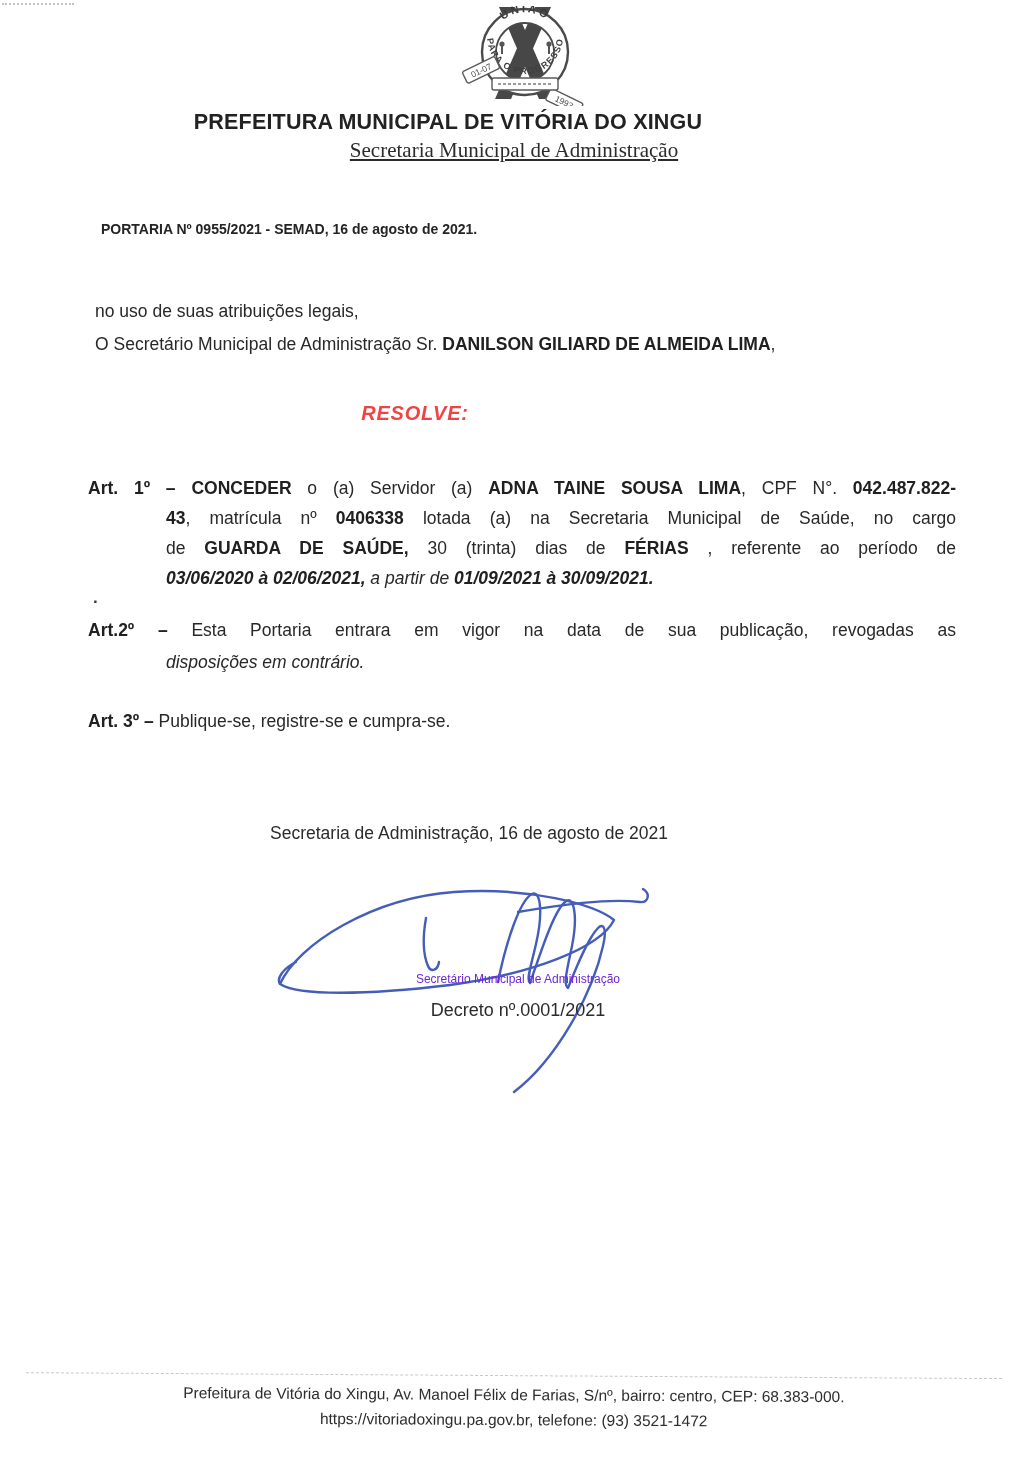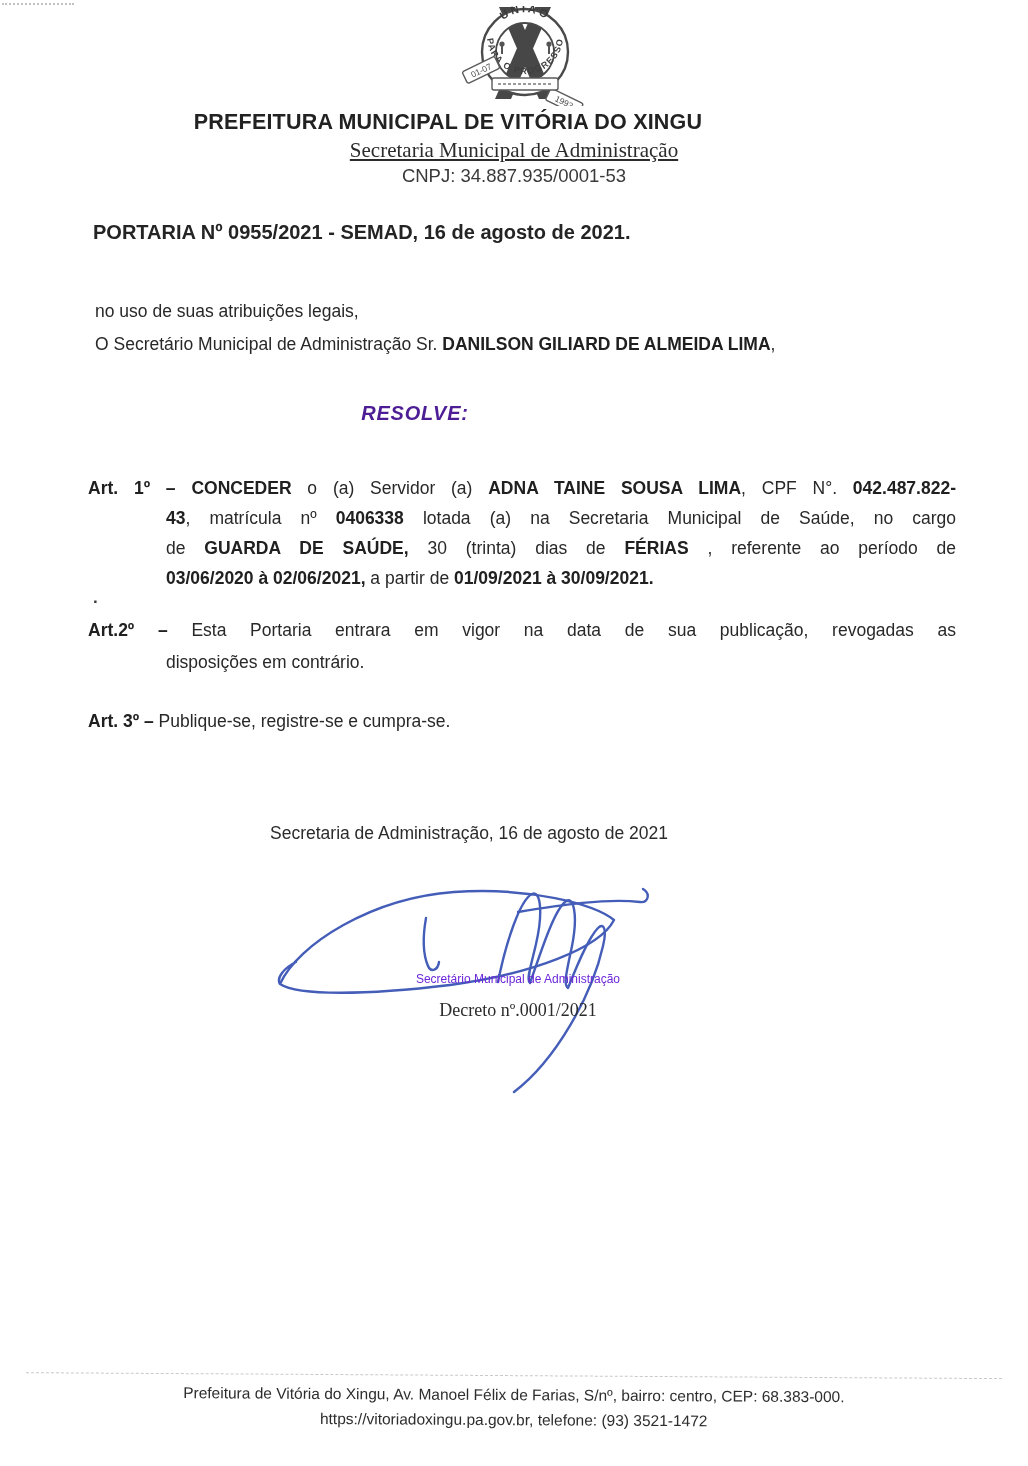--- a/index.html
+++ b/index.html
@@ -35,57 +35,57 @@
     text-align: center; font-family: "Liberation Serif", serif;
     font-size: 21px; color: #2b2b2b; text-decoration: underline;
   }
   .org-cnpj {
     position: absolute; left: 0; top: 165px; width: 1028px;
     text-align: center; font-size: 18.5px; color: #3a3a3a;
   }
 
   
   .portaria {
-    position: absolute; left: 93px; top: 221px;
-    font-size: 20px; font-weight: bold; color: #242424;
+    position: absolute; left: 101px; top: 221px;
+    font-size: 14px; font-weight: bold; color: #242424;
   }
   .intro {
     position: absolute; left: 95px; top: 295px; width: 840px;
     font-size: 17.5px; line-height: 33px;
   }
   .resolve {
     position: absolute; left: 0; top: 402px; width: 830px;
     text-align: center; font-size: 20px; font-weight: bold; font-style: italic;
-    letter-spacing: 0.8px; color: #4c1d95;
+    letter-spacing: 0.8px; color: #ef4444;
   }
   .article { position: absolute; left: 88px; width: 868px; font-size: 17.5px; }
   .art1 { top: 473px; line-height: 30px; }
   .art2 { top: 614px; line-height: 32px; }
   .art3 { top: 706px; line-height: 30px; }
 
   .lines .ln { display: block; }
   .just .ln { text-align: justify; text-align-last: justify; }
-  .just .ln:last-child { text-align-last: left; }
+  .just .ln:last-child { text-align-last: left; font-style: italic; }
   .hang .ln + .ln { padding-left: 78px; }
   .lines b { font-weight: bold; color: #202020; }
 
   .dateline {
     position: absolute; left: 270px; top: 823px;
     font-size: 17.5px; color: #2b2b2b;
   }
 
   
   .signature-svg { position: absolute; left: 262px; top: 880px; }
   .sign-block {
     position: absolute; left: 258px; top: 964px; width: 520px;
     text-align: center; line-height: 31px;
   }
   .sign-name { font-size: 18.5px; font-weight: bold; color: #222; }
   .sign-role { font-size: 12px; color: #6d28d9; }
-  .sign-decree { font-size: 18px; color: #2b2b2b; font-family: Liberation Serif, serif; }
+  .sign-decree { font-size: 18px; color: #2b2b2b; }
 
   
   .footer {
     position: absolute; left: 0; top: 1372px; width: 1028px;
     transform: rotate(0.35deg); transform-origin: 0 0;
   }
   .footer-sep {
     margin: 0 26px 6px 26px; height: 0;
     border-top: 1px dashed #c9c9c9;
   }
@@ -141,21 +141,20 @@
         <rect width="36" height="13" fill="#fff" stroke="#5a5a5a" stroke-width="1.4" rx="2"></rect>
         <text x="18" y="10" font-size="8.5" fill="#4a4a4a" text-anchor="middle">1993</text>
       </g>
       <rect x="50" y="72" width="66" height="12" fill="#fff" stroke="#5a5a5a" stroke-width="1.4" rx="2"></rect>
       <line x1="56" y1="78" x2="110" y2="78" stroke="#9a9a9a" stroke-width="2" stroke-dasharray="3 2"></line>
     </g>
   </svg>
 
   <div class="org-name">PREFEITURA MUNICIPAL DE VITÓRIA DO XINGU</div>
   <div class="org-dept">Secretaria Municipal de Administração</div>
-  <div class="org-cnpj">CNPJ: 34.887.935/0001-53</div>
 
   <div class="portaria">PORTARIA Nº 0955/2021 - SEMAD, 16 de agosto de 2021.</div>
 
   <div class="intro lines">
       <div class="ln"><span>no uso de suas atribuições legais,</span></div>
       <div class="ln"><span>O Secretário Municipal de Administração Sr. </span><b>DANILSON GILIARD DE ALMEIDA LIMA</b><span>,</span></div>
     </div>
 
   <div class="resolve">RESOLVE:</div>
 

